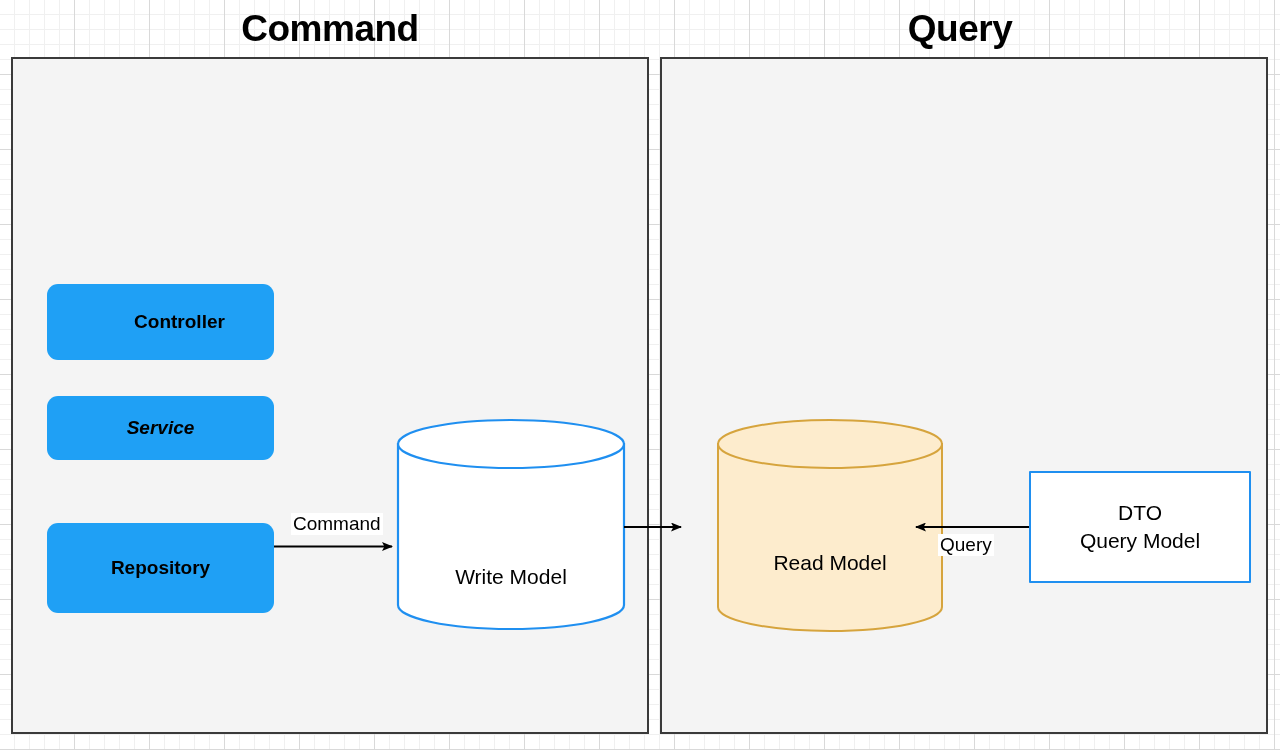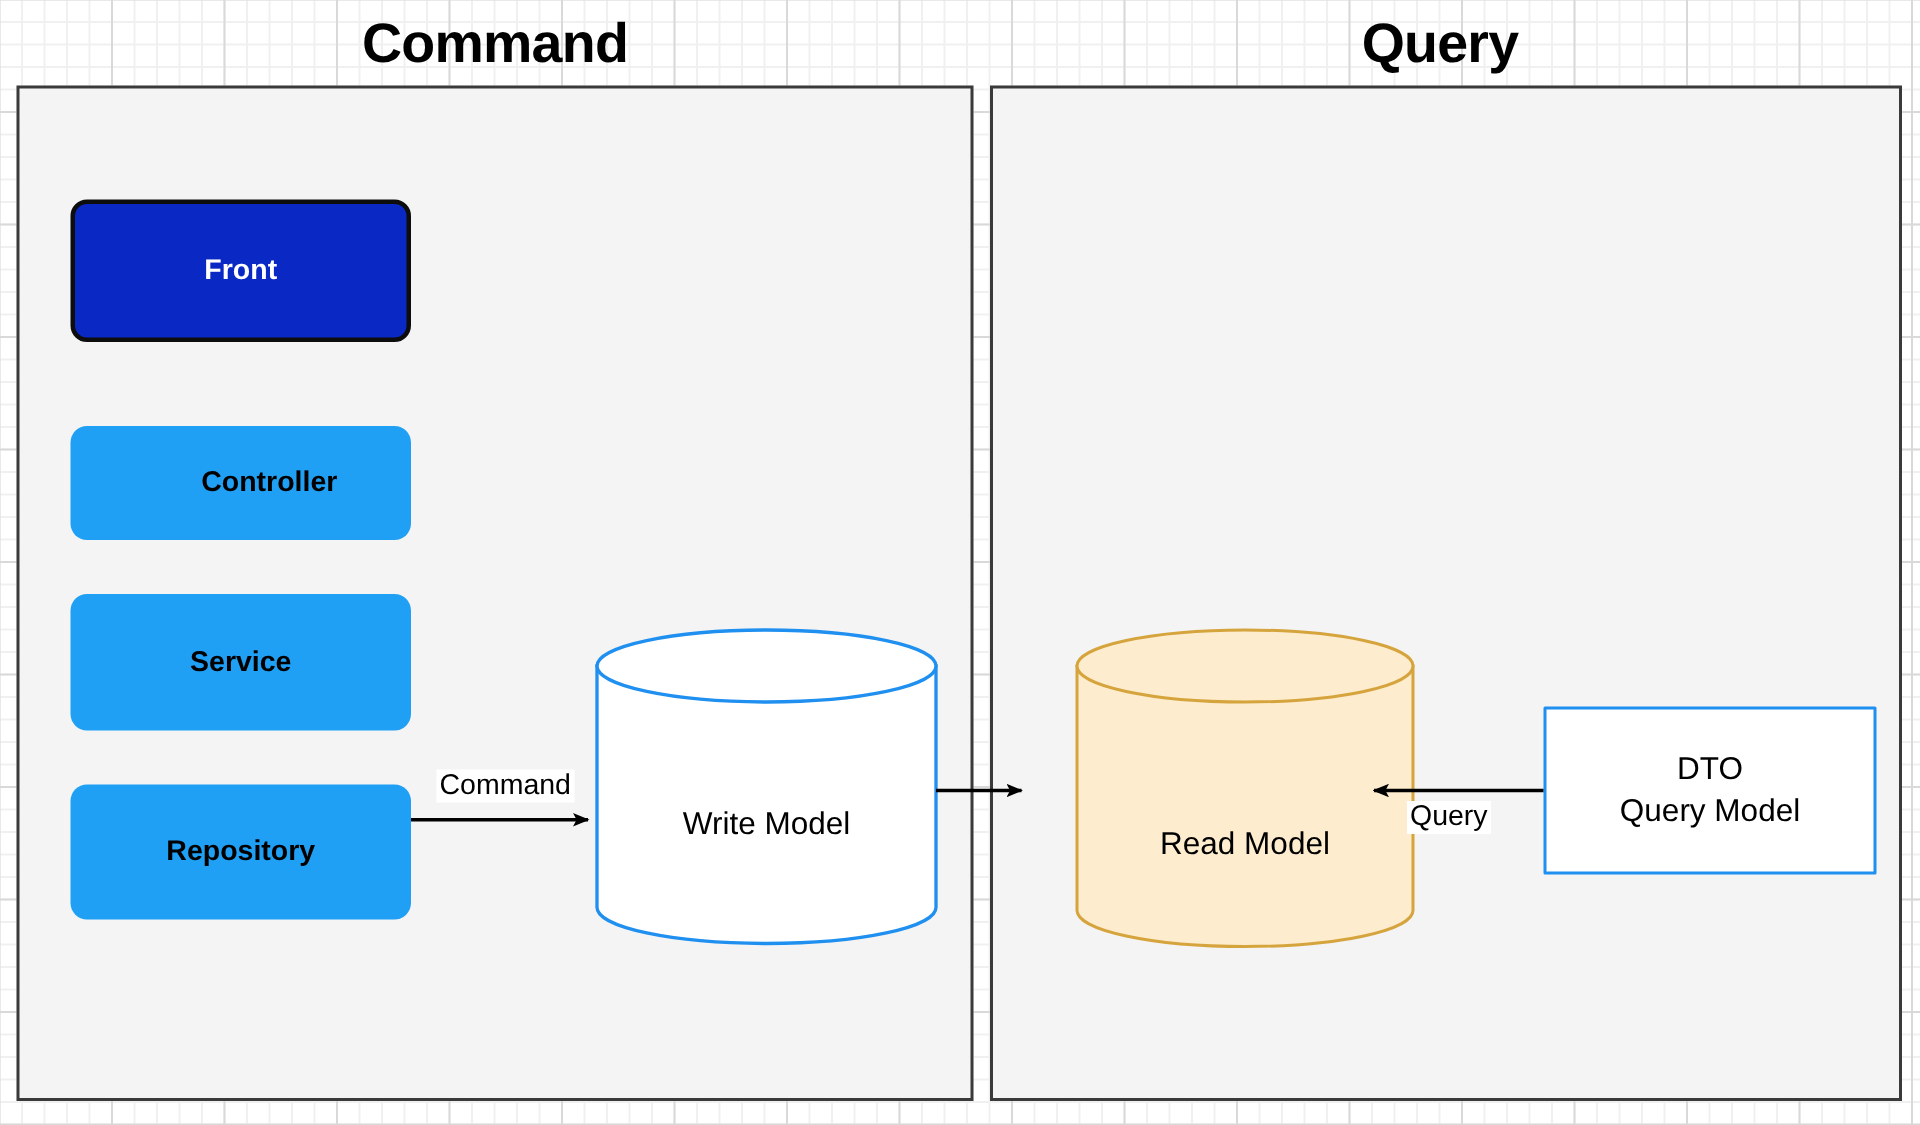--- a/index.html
+++ b/index.html
@@ -70,23 +70,24 @@
     border: 3px solid #0d0d0d;
     color: #ffffff;
   }
   #box-controller {
     left: 47px; top: 284px; width: 227px; height: 76px;
     background: #1fa0f5;
     border: none;
     padding-left: 38px;
   }
   #box-service {
-    left: 47px; top: 396px; width: 227px; height: 91px;
+    left: 47px; top: 396px; width: 227px; height: 64px;
     background: #1fa0f5;
     border: none;
+    font-style: italic;
   }
   #box-repository {
     left: 47px; top: 508px; width: 227px; height: 90px;
     background: #1fa0f5;
     border: none;
     margin-top: 15px;
   }
 
   
   #box-dto {
@@ -112,21 +113,21 @@
   .cylinder svg { display: block; overflow: visible; }
   .cyl-label {
     position: absolute;
     width: 100%;
     text-align: center;
     font-size: 21px;
     color: #000000;
     white-space: nowrap;
   }
   #cyl-write  { left: 396px; top: 418px; width: 230px; height: 213px; }
-  #cyl-write .cyl-label  { top: 120px; }
+  #cyl-write .cyl-label  { top: 147px; }
   #cyl-read   { left: 716px; top: 418px; width: 228px; height: 216px; }
   #cyl-read .cyl-label   { top: 133px; }
 
   
   .arrow-layer {
     position: absolute;
     left: 0; top: 0;
     width: 1280px; height: 750px;
     pointer-events: none;
   }
@@ -148,21 +149,20 @@
 <body>
 
 <div id="canvas">
 
   <div class="title" id="title-command">Command</div>
   <div class="title" id="title-query">Query</div>
 
   <div class="panel" id="panel-command"></div>
   <div class="panel" id="panel-query"></div>
 
-  <div class="layer-box" id="box-front">Front</div>
   <div class="layer-box" id="box-controller">Controller</div>
   <div class="layer-box" id="box-service">Service</div>
   <div class="layer-box" id="box-repository">Repository</div>
 
   <div class="cylinder" id="cyl-write">
     <svg width="230" height="213" viewBox="0 0 230 213">
       <path d="M2,26 L2,187 A113,24 0 0 0 228,187 L228,26 Z" fill="#ffffff" stroke="#1f8ff0" stroke-width="2.2"></path>
       <ellipse cx="115" cy="26" rx="113" ry="24" fill="#ffffff" stroke="#1f8ff0" stroke-width="2.2"></ellipse>
     </svg>
     <div class="cyl-label">Write Model</div>

